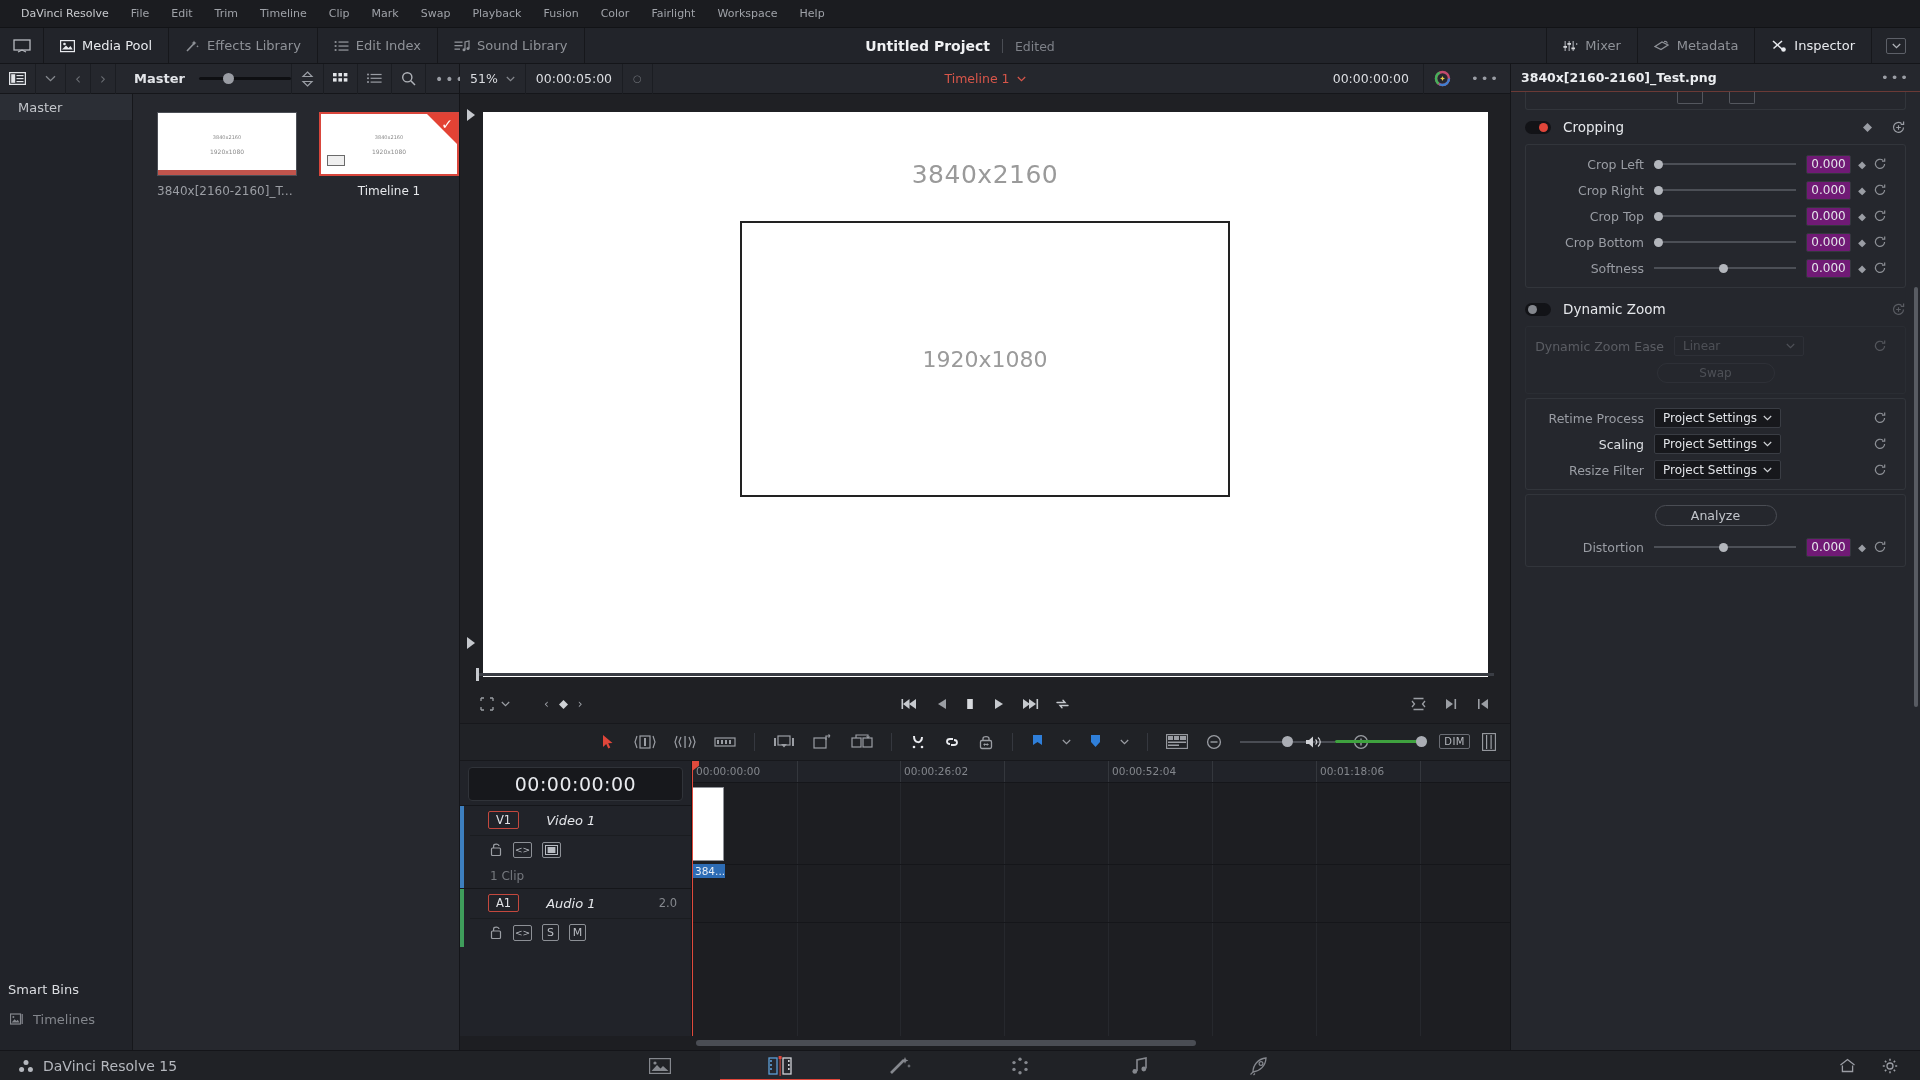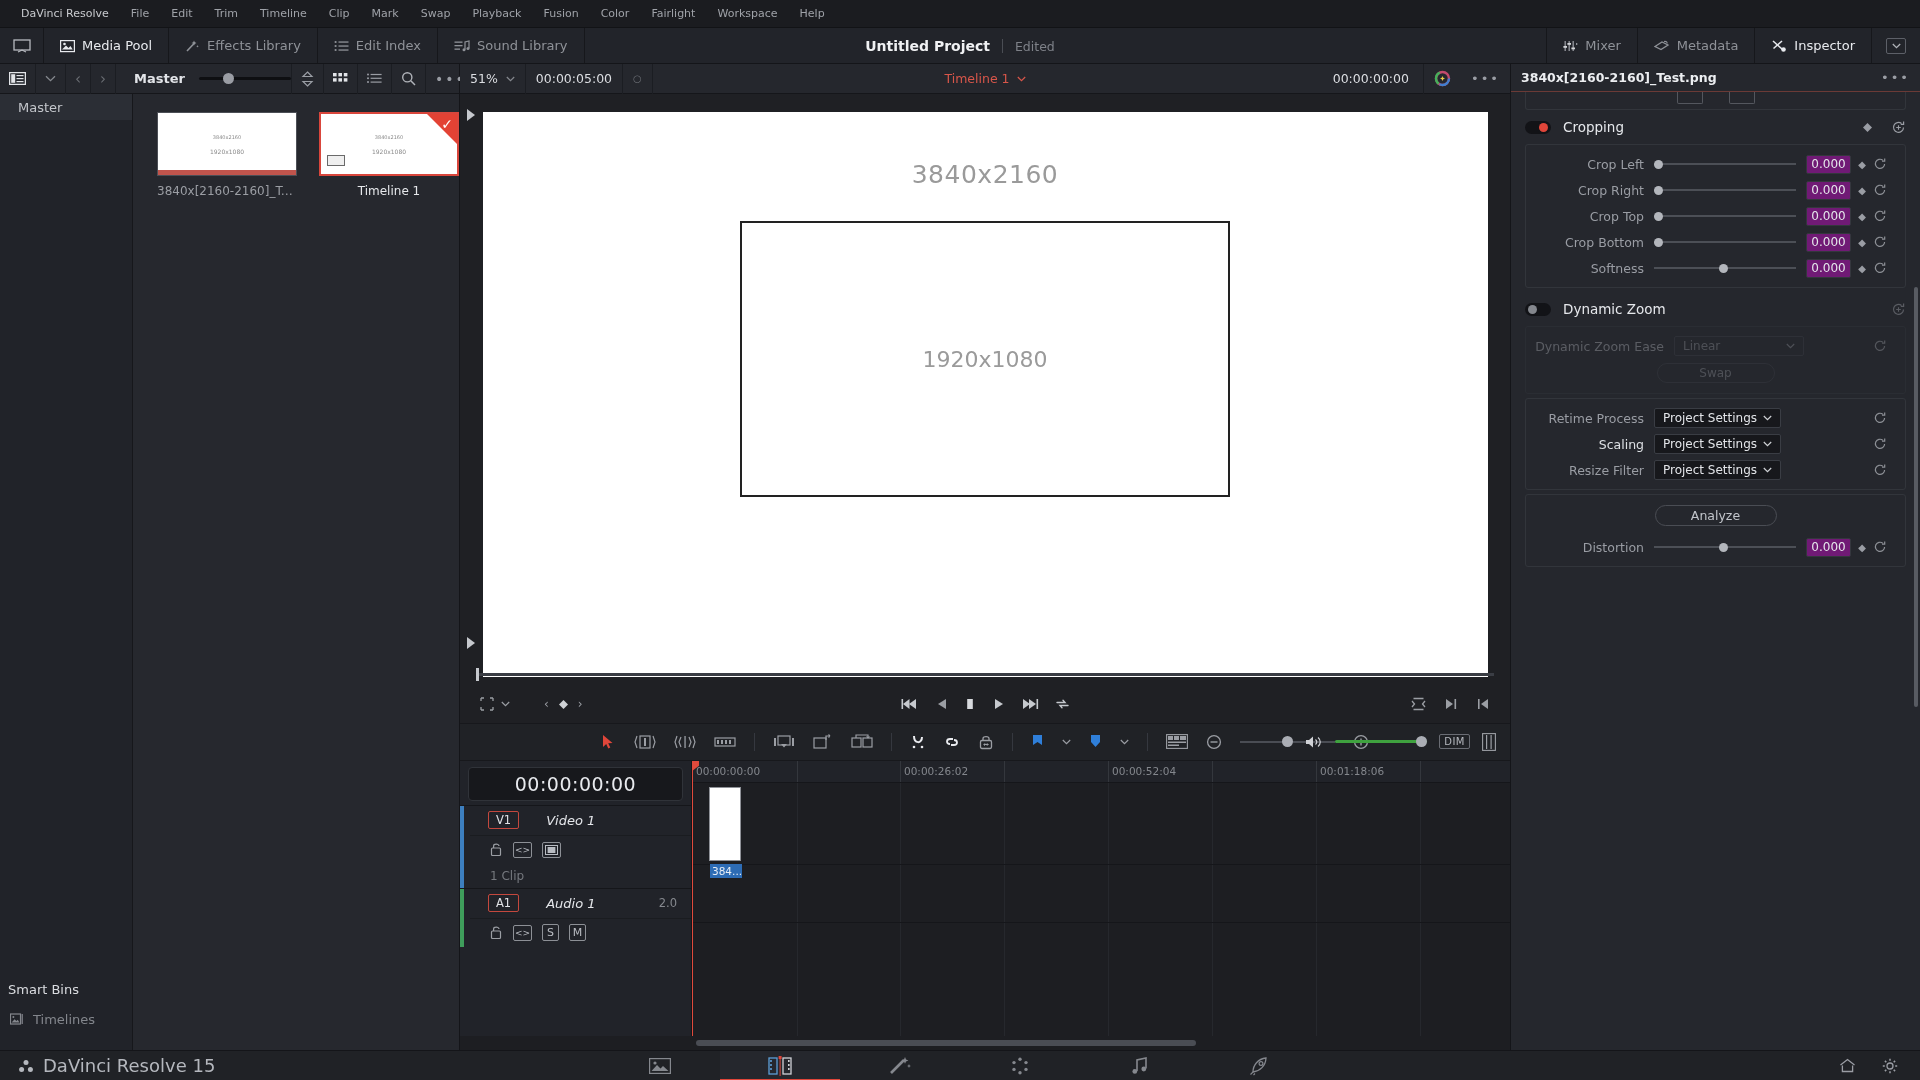--- a/index.html
+++ b/index.html
@@ -134,21 +134,21 @@
   .sqbtn { width: 19px; height: 16px; border: 1px solid #8d9096; border-radius: 2px; display: flex; align-items: center;
            justify-content: center; font-size: 9px; color: #b9bcc2; }
   .sqbtn.tall { width: 17px; height: 17px; font-size: 11px; }
   .th-clips { height: 24px; padding-left: 20px; font-size: 12px; color: #75787e; display: flex; align-items: center; }
   .tl-tracks { flex: 1 1 auto; position: relative; overflow: hidden; background: #1d1e22; }
   .ruler { height: 22px; background: #212329; border-bottom: 1px solid #15161a; position: relative; }
   .ruler .tick { position: absolute; top: 0; bottom: 0; width: 1px; background: #34373d; }
   .ruler .tlabel2 { position: absolute; top: 4px; font-size: 10.5px; color: #84878d; padding-left: 4px; white-space: nowrap; }
   .vtrack { position: relative; height: 82px; border-bottom: 1px solid #15161a; }
   .atrack { position: relative; height: 58px; border-bottom: 1px solid #15161a; }
-  .clip { position: absolute; left: 17px; top: 4px; width: 32px; height: 74px; background: #ffffff; border: 1px solid #8f9298; }
+  .clip { position: absolute; left: 0; top: 4px; width: 32px; height: 74px; background: #ffffff; border: 1px solid #8f9298; }
   .clip .cname { position: absolute; left: 0; bottom: -18px; width: 32px; background: #2d6cb5; color: #e8eef6; font-size: 10.5px;
                  padding: 1px 2px; white-space: nowrap; overflow: hidden; }
   .playhead { position: absolute; top: 0; bottom: 0; width: 1px; background: #e04a3c; }
   .playhead .ph-top { position: absolute; top: -1px; left: -6px; width: 13px; height: 11px; background: #e04a3c;
                       clip-path: polygon(0 0, 100% 0, 100% 55%, 50% 100%, 0 55%); }
   .gridline { position: absolute; top: 0; bottom: 0; width: 1px; background: #26282d; }
   .hscroll-wrap { height: 14px; background: #1d1e22; display: flex; align-items: center; padding-left: 236px; }
   .hscroll { height: 6px; background: #4a4d54; border-radius: 3px; width: 500px; }
 
   
@@ -184,21 +184,21 @@
         display: flex; align-items: center; justify-content: center; gap: 6px; font-size: 12px; color: #e2e4e8; padding: 0 8px; }
   .dd.ghost { background: transparent; border-color: #3a3d44; color: #7e8188; min-width: 130px; justify-content: space-between; }
   .swap { width: 118px; height: 20px; border: 1px solid #3a3d44; border-radius: 10px; display: flex; align-items: center;
           justify-content: center; font-size: 12px; color: #7e8188; margin: 4px auto; }
   .analyze { width: 122px; height: 21px; border: 1px solid #4a4d54; border-radius: 11px; display: flex; align-items: center;
              justify-content: center; font-size: 12.5px; color: #c2c5cb; margin: 4px auto 8px auto; }
   .insp-scroll { position: absolute; right: 2px; top: 195px; width: 4px; height: 420px; background: #585b62; border-radius: 2px; }
 
   
   .status { height: 30px; flex: 0 0 30px; background: #202226; border-top: 1px solid #141519; display: flex; align-items: center; position: relative; }
-  .st-left { display: flex; align-items: center; gap: 9px; padding-left: 18px; font-size: 18px; color: #b5b8be; }
+  .st-left { display: flex; align-items: center; gap: 9px; padding-left: 18px; font-size: 14px; color: #b5b8be; }
   .pages { position: absolute; left: 0; right: 0; display: flex; justify-content: center; align-items: stretch; height: 30px; gap: 0; }
   .page { width: 120px; display: flex; align-items: center; justify-content: center; position: relative; color: #85888e; }
   .page.active { color: #cfd2d7; background: #25272d; }
   .page.active::after { content: ""; position: absolute; left: 0; right: 0; bottom: 0; height: 2px; background: #e0463a; }
   .st-right { margin-left: auto; display: flex; align-items: center; gap: 26px; padding-right: 22px; color: #9a9da4; }
   svg { display: block; }
 </style>
 </head>
 <body>
 

